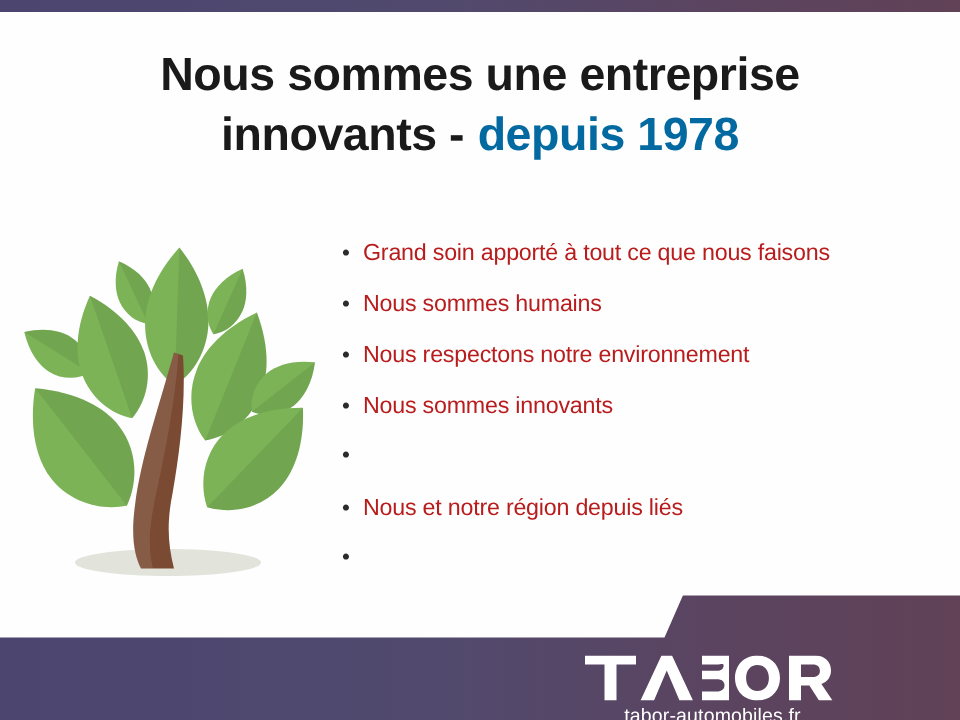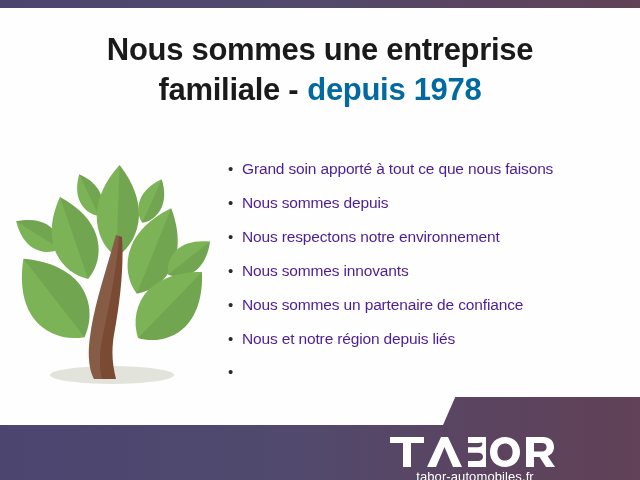--- a/index.html
+++ b/index.html
@@ -79,21 +79,21 @@
   .bullet-dot {
     width: 14px;
     flex: 0 0 14px;
     font-size: 15px;
     line-height: 1;
     color: #2b2b2b;
     text-align: left;
   }
   .bullet-text {
     font-size: 15.5px;
-    color: #4c1d95;
+    color: #b91c1c;
     letter-spacing: -0.15px;
     white-space: nowrap;
   }
 
   
   .footer {
     position: absolute;
     left: 0; top: 425px;
     width: 584px; height: 55px;
   }
@@ -126,21 +126,21 @@
 </head>
 <body>
 
 <div class="top-band"></div>
 
 <div class="slide">
 
   <div class="headline">
     <span>Nous sommes une entreprise</span>
     <span class="line2">
-      <span>familiale -</span><span class="gap"></span><span class="accent">depuis 1978</span>
+      <span>innovants -</span><span class="gap"></span><span class="accent">depuis 1978</span>
     </span>
   </div>
 
   <div class="tree-wrap">
     <svg width="214" height="235" viewBox="0 0 214 235" xmlns="http://www.w3.org/2000/svg">
       <defs>
 
         <g id="leafShape">
           <path d="M0,-46 C16,-28 22,-10 22,4 C22,22 13,38 0,46 C-13,38 -22,22 -22,4 C-22,-10 -16,-28 0,-46 Z" fill="#7bb356"></path>
           <path d="M0,-46 C16,-28 22,-10 22,4 C22,22 13,38 0,46 L0,-46 Z" fill="#000000" fill-opacity="0.075"></path>
@@ -194,36 +194,35 @@
 
   <div class="bullets">
 
     <div class="bullet-row">
       <span class="bullet-dot">•</span>
       <span class="bullet-text">Grand soin apporté à tout ce que nous faisons</span>
     </div>
 
     <div class="bullet-row">
       <span class="bullet-dot">•</span>
-      <span class="bullet-text">Nous sommes depuis</span>
+      <span class="bullet-text">Nous sommes humains</span>
     </div>
 
     <div class="bullet-row">
       <span class="bullet-dot">•</span>
       <span class="bullet-text">Nous respectons notre environnement</span>
     </div>
 
     <div class="bullet-row">
       <span class="bullet-dot">•</span>
       <span class="bullet-text">Nous sommes innovants</span>
     </div>
 
     <div class="bullet-row">
       <span class="bullet-dot">•</span>
-      <span class="bullet-text">Nous sommes un partenaire de confiance</span>
     </div>
 
     <div class="bullet-row">
       <span class="bullet-dot">•</span>
       <span class="bullet-text">Nous et notre région depuis liés</span>
     </div>
 
     <div class="bullet-row">
       <span class="bullet-dot">•</span>
     </div>

